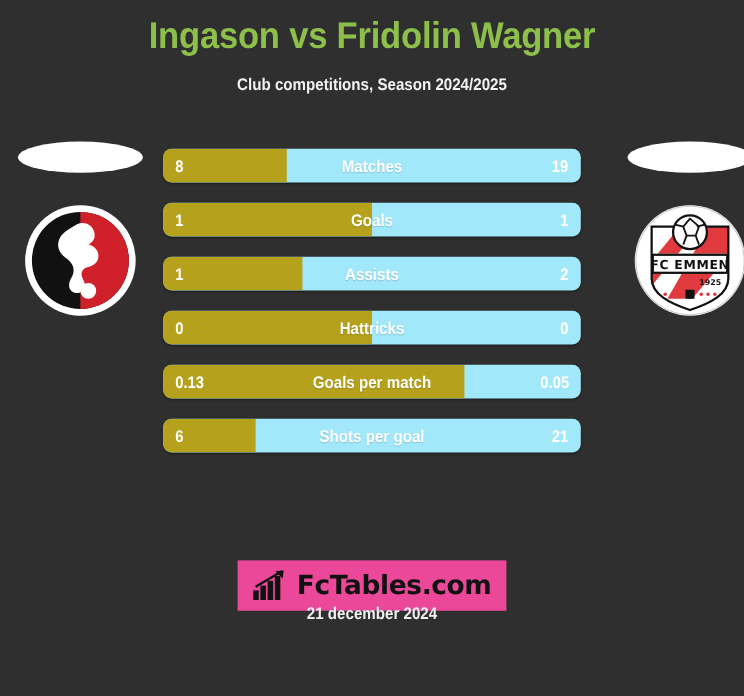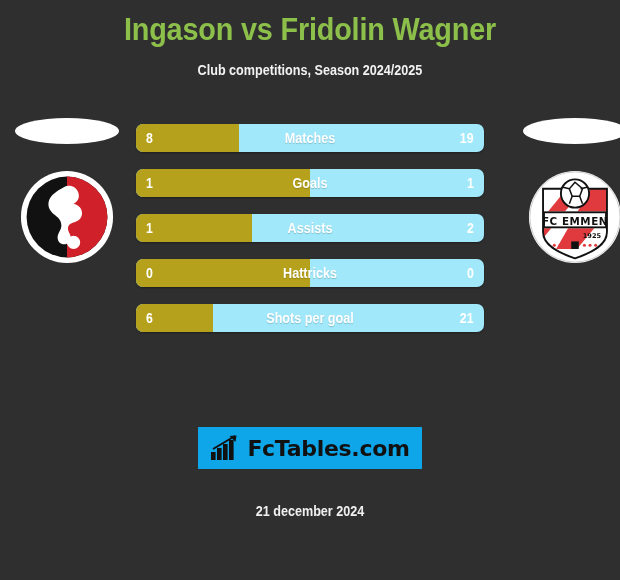--- a/index.html
+++ b/index.html
@@ -125,26 +125,26 @@
     font-weight: bold;
     color: #ffffff;
     transform: scaleX(0.9);
     white-space: nowrap;
     text-shadow: 0 1px 1px rgba(0,0,0,0.18);
   }
 
   
   .brand {
     position: absolute;
-    top: 427px;
+    top: 467px;
     left: 50%;
     transform: translateX(-50%);
     width: 224px;
     height: 42px;
-    background: #0ea5e9;
+    background: #ec4899;
     display: flex;
     align-items: center;
     justify-content: center;
     gap: 7px;
   }
   .brand-icon { display: block; }
   .brand-text {
     color: #111111;
     font-size: 22px;
     font-weight: bold;
@@ -244,20 +244,26 @@
       <div class="val away">2</div>
     </div>
 
     <div class="row">
       <div class="fill" style="width:50%"></div>
       <div class="val home">0</div>
       <div class="label">Hattricks</div>
       <div class="val away">0</div>
     </div>
 
+    <div class="row">
+      <div class="fill" style="width:72.2%"></div>
+      <div class="val home">0.13</div>
+      <div class="label">Goals per match</div>
+      <div class="val away">0.05</div>
+    </div>
 
     <div class="row">
       <div class="fill" style="width:22.2%"></div>
       <div class="val home">6</div>
       <div class="label">Shots per goal</div>
       <div class="val away">21</div>
     </div>
 
 
   </div>

